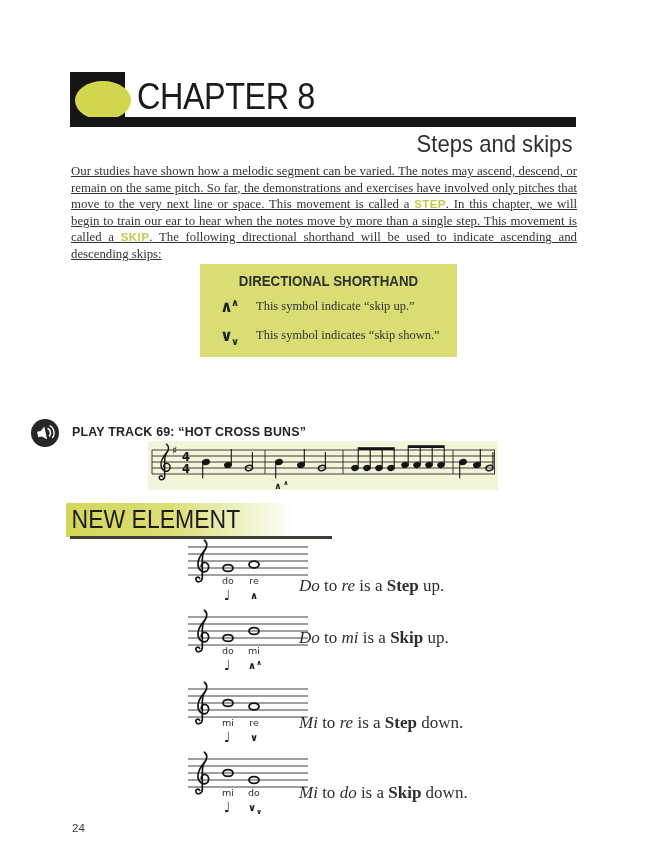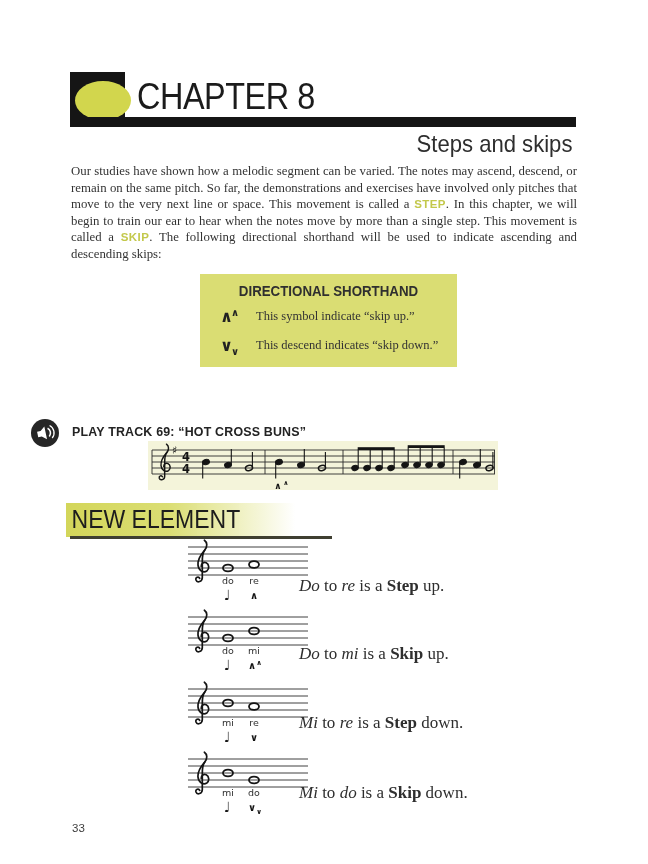--- a/index.html
+++ b/index.html
@@ -9,26 +9,26 @@
   
   .mark-square{position:absolute;left:70px;top:72px;width:55px;height:55px;background:#151515;}
   .mark-ellipse{position:absolute;left:75px;top:81px;width:56px;height:39px;border-radius:50%;background:#d2d64d;}
   .mark-bar{position:absolute;left:70px;top:117px;width:506px;height:10px;background:#151515;}
   .chapter-title{position:absolute;left:137px;top:76px;margin:0;font:400 36px "Liberation Sans",sans-serif;
         color:#1b1b1b;letter-spacing:-.5px;transform:scaleX(.9);transform-origin:left top;white-space:nowrap;}
   .page-subtitle{position:absolute;right:72px;top:130px;font:400 24px "Liberation Sans",sans-serif;
         color:#2e2e2e;transform:scaleX(.92);transform-origin:right top;white-space:nowrap;}
 
   
-  .intro{position:absolute;left:71px;top:163px;width:506px;margin:0;font-size:12.8px;line-height:16.6px;text-align:justify;}
+  .intro{position:absolute;left:71px;top:163px;width:506px;margin:0;font-size:12.8px;line-height:16.6px;text-align:justify;text-decoration:underline;}
   .hl-word{font-family:"Liberation Sans",sans-serif;font-weight:700;font-size:11.5px;color:#c3c84b;letter-spacing:.4px;}
   .stepwise{position:absolute;left:71px;top:375px;width:506px;margin:0;font-size:12.8px;line-height:16.6px;text-align:justify;}
 
   
-  .shorthand-box{position:absolute;left:200px;top:274px;width:257px;height:93px;background:#dadd73;}
+  .shorthand-box{position:absolute;left:200px;top:264px;width:257px;height:93px;background:#dadd73;}
   .box-title{margin-top:9px;text-align:center;font:700 14px "Liberation Sans",sans-serif;color:#2f2f2f;
         transform:scaleX(.95);letter-spacing:0;}
   .box-row{position:absolute;left:20px;display:flex;align-items:center;}
   .box-row.r0{top:33px;}
   .box-row.r1{top:62px;}
   .sym{width:36px;font-family:"DejaVu Sans",sans-serif;font-weight:700;color:#222;white-space:nowrap;}
   .sym-big{font-size:16px;}
   .sym-small{font-size:10px;position:relative;left:-2px;}
   .sym-small.up{top:-6px;}
   .sym-small.down{top:4px;}
@@ -83,21 +83,21 @@
   <p class="intro"><span>Our studies have shown how a melodic segment can be varied. The notes may ascend, descend, or remain on the same pitch. So far, the demonstrations and exercises have involved only pitches that move to the very next line or space. This movement is called a </span><span class="hl-word">STEP</span><span>. In this chapter, we will begin to train our ear to hear when the notes move by more than a single step. This movement is called a </span><span class="hl-word">SKIP</span><span>. The following directional shorthand will be used to indicate ascending and descending skips:</span></p>
 
   <div class="shorthand-box">
     <div class="box-title">DIRECTIONAL SHORTHAND</div>
     <div class="box-row r0">
       <span class="sym"><span class="sym-big">∧</span><span class="sym-small up">∧</span></span>
       <span class="box-text">This symbol indicate “skip up.”</span>
     </div>
     <div class="box-row r1">
       <span class="sym"><span class="sym-big">∨</span><span class="sym-small down">∨</span></span>
-      <span class="box-text">This descend indicates “skip down.”</span>
+      <span class="box-text">This symbol indicates “skip shown.”</span>
     </div>
   </div>
 
 
   <span class="speaker">
     <svg viewBox="0 0 30 30" width="30" height="30">
       <circle cx="15" cy="15" r="14" fill="#262626"></circle>
       <g transform="rotate(-12 15 15)" fill="#ffffff" stroke="none">
         <path d="M7.5 12.2 h3.6 l4.6 -3.8 v13.2 l-4.6 -3.8 h-3.6 z"></path>
         <path d="M18.5 10.8 a5.4 5.4 0 0 1 0 8.4" fill="none" stroke="#ffffff" stroke-width="1.6"></path>
@@ -209,21 +209,21 @@
     </g>
     <use href="#gclef" transform="translate(12,8)"></use>
     <ellipse cx="42" cy="29" rx="5" ry="3.4" fill="none" stroke="#141414" stroke-width="1.8"></ellipse>
     <ellipse cx="68" cy="22" rx="5" ry="3.4" fill="none" stroke="#141414" stroke-width="1.8"></ellipse>
     <text x="42" y="45" font-size="9.5" font-family="Liberation Serif" text-anchor="middle" fill="#2e2e2e">do</text>
     <text x="68" y="45" font-size="9.5" font-family="Liberation Serif" text-anchor="middle" fill="#2e2e2e">mi</text>
     <text x="41" y="61" font-size="14" text-anchor="middle" fill="#141414">♩</text>
     <text x="66" y="60" font-size="10" font-weight="bold" text-anchor="middle" fill="#141414">∧</text>
     <text x="73" y="56" font-size="7" font-weight="bold" text-anchor="middle" fill="#141414">∧</text>
   </svg>
-  <div class="ex-sentence" style="top:644px"><span class="it">Do</span><span> to </span><span class="it">mi</span><span> is a </span><span class="bd">Skip</span><span> up.</span></div>
+  <div class="ex-sentence" style="top:628px"><span class="it">Do</span><span> to </span><span class="it">mi</span><span> is a </span><span class="bd">Skip</span><span> up.</span></div>
 
   <svg class="ex-staff" style="top:681px" viewBox="0 0 130 64" width="130" height="64">
     <g stroke="#2a2a2a" stroke-width="0.9">
       <line x1="2" y1="8" x2="122" y2="8"></line>
         <line x1="2" y1="15" x2="122" y2="15"></line>
       <line x1="2" y1="22" x2="122" y2="22"></line>
         <line x1="2" y1="29" x2="122" y2="29"></line>
       <line x1="2" y1="36" x2="122" y2="36"></line>
     </g>
     <use href="#gclef" transform="translate(12,8)"></use>
@@ -248,14 +248,14 @@
     <ellipse cx="42" cy="22" rx="5" ry="3.4" fill="none" stroke="#141414" stroke-width="1.8"></ellipse>
     <ellipse cx="68" cy="29" rx="5" ry="3.4" fill="none" stroke="#141414" stroke-width="1.8"></ellipse>
     <text x="42" y="45" font-size="9.5" font-family="Liberation Serif" text-anchor="middle" fill="#2e2e2e">mi</text>
     <text x="68" y="45" font-size="9.5" font-family="Liberation Serif" text-anchor="middle" fill="#2e2e2e">do</text>
     <text x="41" y="61" font-size="14" text-anchor="middle" fill="#141414">♩</text>
     <text x="66" y="60" font-size="10" font-weight="bold" text-anchor="middle" fill="#141414">∨</text>
     <text x="73" y="63" font-size="7" font-weight="bold" text-anchor="middle" fill="#141414">∨</text>
   </svg>
   <div class="ex-sentence" style="top:783px"><span class="it">Mi</span><span> to </span><span class="it">do</span><span> is a </span><span class="bd">Skip</span><span> down.</span></div>
 
-  <div class="page-num">33</div>
+  <div class="page-num">24</div>
 </div>
 
 </body></html>

